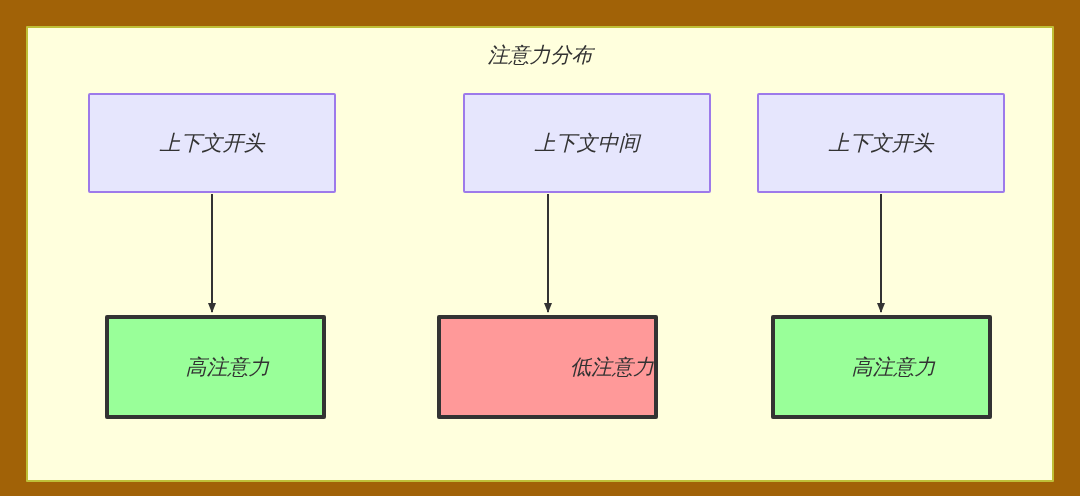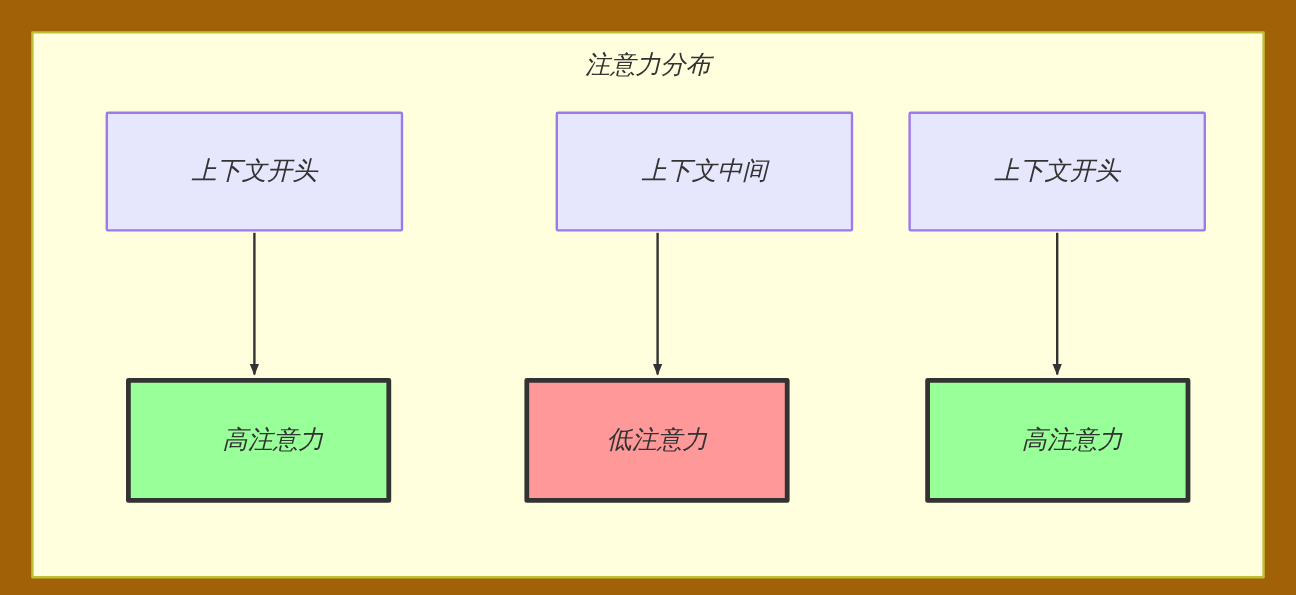--- a/index.html
+++ b/index.html
@@ -85,21 +85,21 @@
   .node-low {
     background: #ff9999;
   }
 
   
   .col-0.node-top    { left: 88px; }
   .col-1.node-top    { left: 424px; margin-left: 39px; }
   .col-2.node-top    { left: 757px; }
 
   .col-0.node-bottom { left: 105px; }
-  .col-1.node-bottom { left: 437px; }
+  .col-1.node-bottom { left: 437px; justify-content: flex-end; }
   .col-2.node-bottom { left: 771px; }
 
   
   .edges {
     position: absolute;
     left: 0;
     top: 0;
     width: 1080px;
     height: 496px;
     pointer-events: none;

